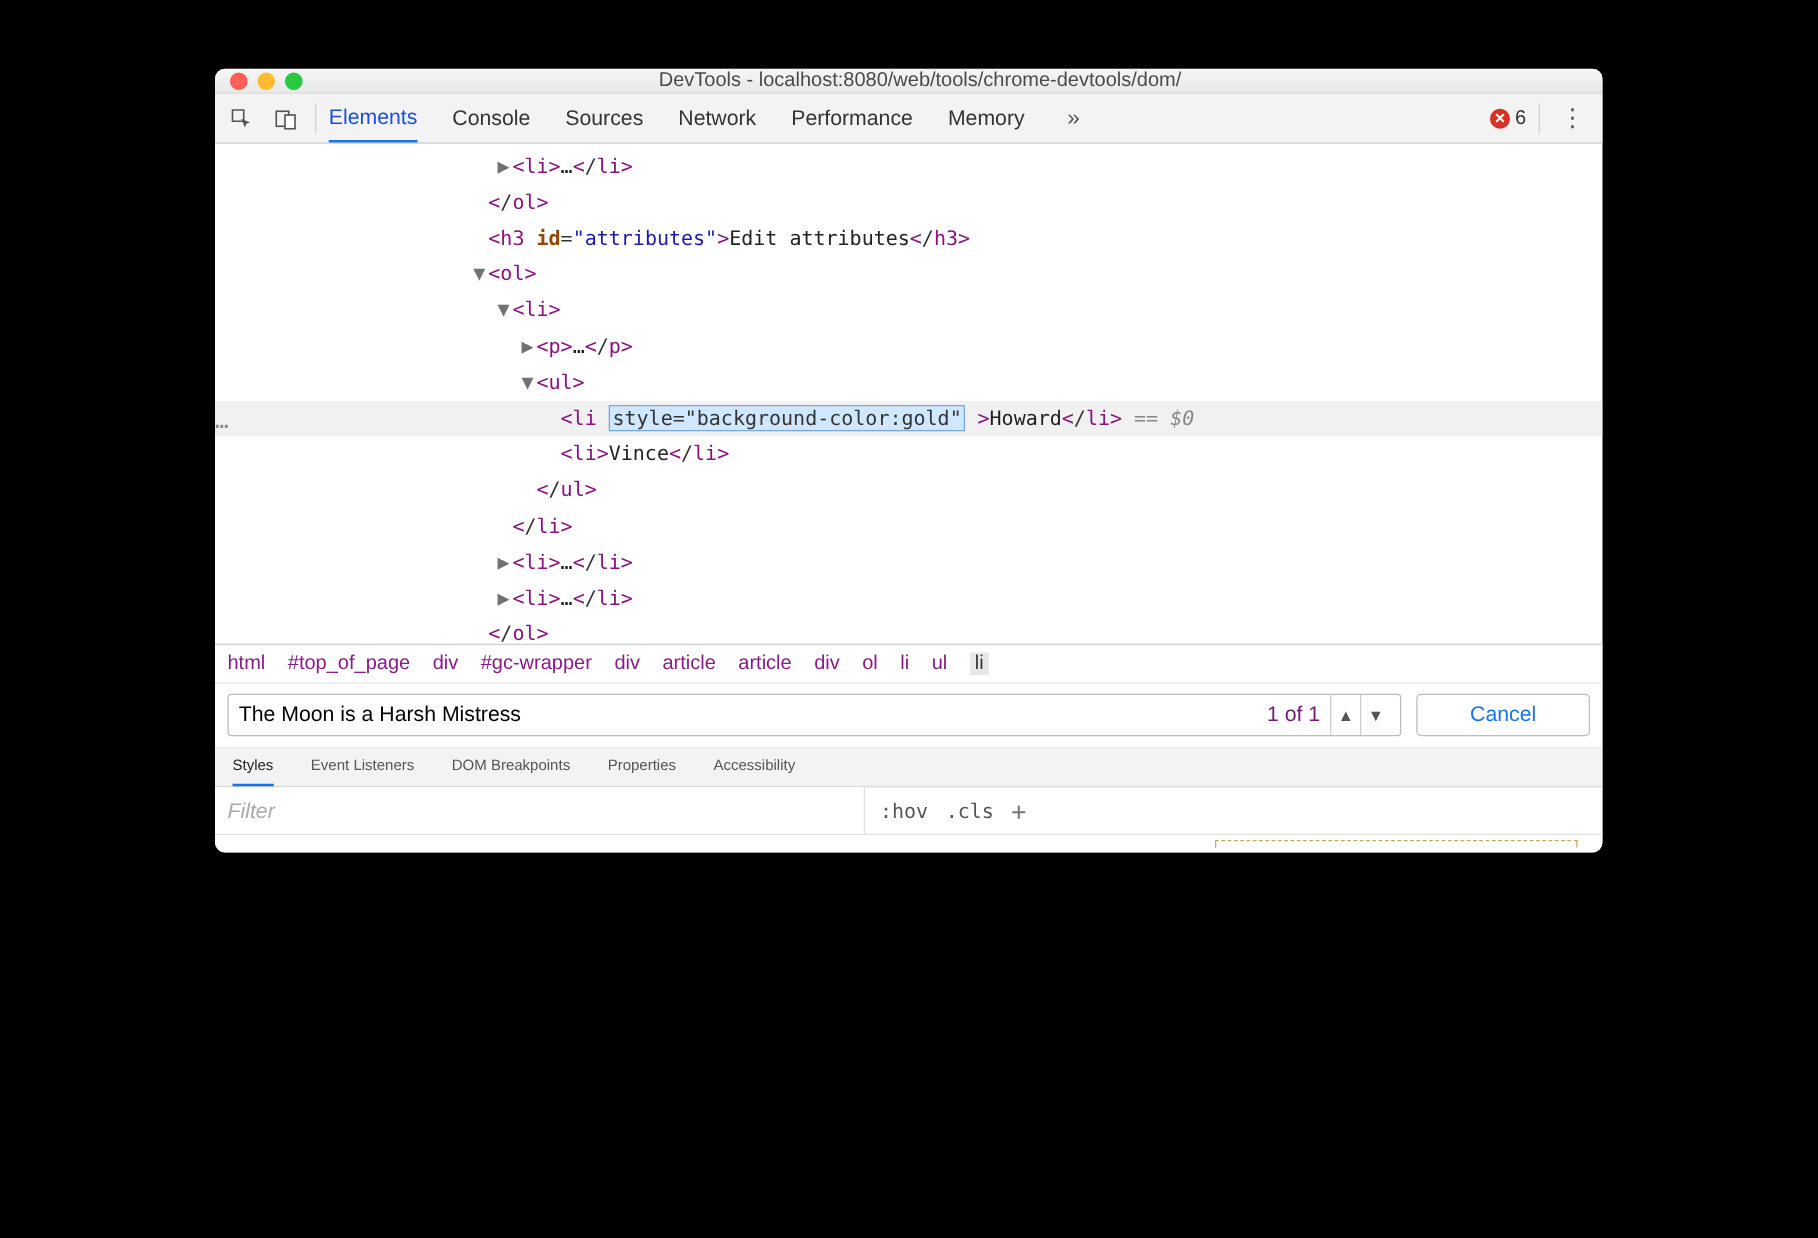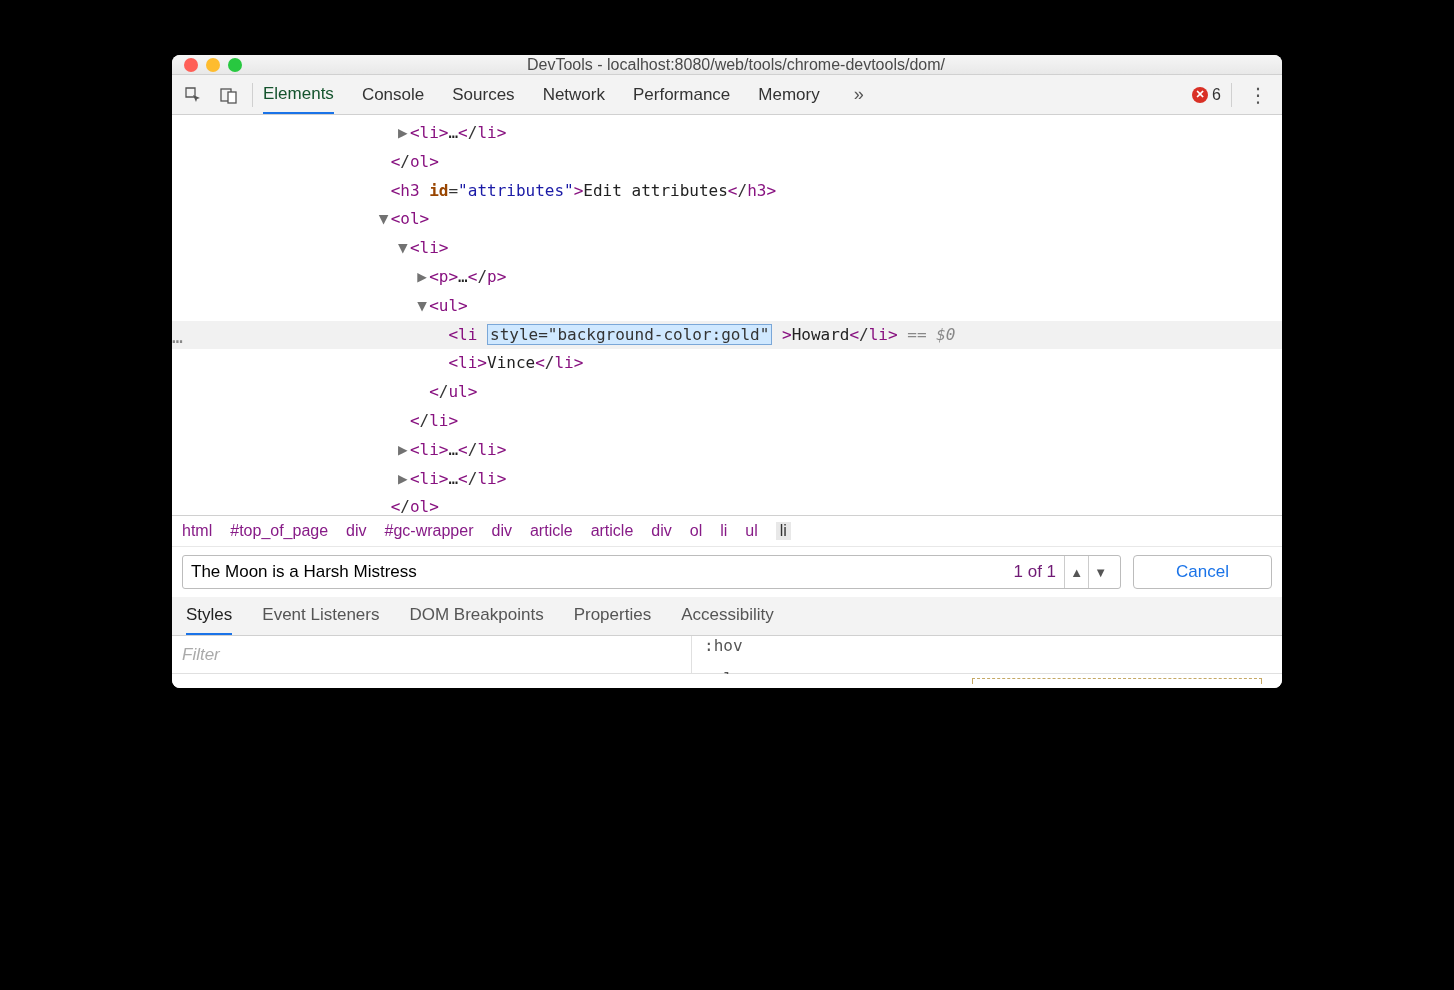--- a/index.html
+++ b/index.html
@@ -10,21 +10,21 @@
 .tl { width: 14px; height: 14px; border-radius: 50%; }
 .tl.close { background: #ff5f57; }
 .tl.min { background: #febc2e; }
 .tl.max { background: #28c840; }
 .title { flex: 1; text-align: center; color: #4a4a4a; font-size: 16px; padding-right: 40px; }
 .toolbar { height: 40px; border-bottom: 1px solid #d0d0d0; display: flex; align-items: center; padding: 0 8px; gap: 10px; background: #f3f3f3; }
 .icon-btn { width: 26px; height: 26px; display: flex; align-items: center; justify-content: center; color: #555; }
 .divider { width: 1px; height: 24px; background: #d0d0d0; }
 .tabs { display: flex; gap: 28px; flex: 1; font-size: 17px; color: #333; align-items: center; height: 100%; }
 .tab { height: 100%; display: flex; align-items: center; cursor: default; }
-.tab.active { color: #14532d; border-bottom: 2px solid #1a73e8; text-align: center; }
+.tab.active { color: #1d4ed8; border-bottom: 2px solid #1a73e8; text-align: center; }
 .chev { color: #555; font-size: 18px; padding: 0 6px; }
 .err-badge { display: flex; align-items: center; gap: 4px; }
 .err-badge .dot { width: 16px; height: 16px; border-radius: 50%; background: #d93025; color: #fff; font-size: 11px; display: flex; align-items: center; justify-content: center; font-weight: bold; }
 .err-badge .cnt { color: #333; font-size: 16px; }
 .kebab { font-size: 20px; color: #555; padding: 0 6px; }
 .dom { font-family: Menlo, Consolas, monospace; font-size: 16px; line-height: 1.8; padding: 4px 0 6px 0; height: 400px; overflow: hidden; }
 .domline { white-space: pre; padding-left: 14px; color: #333; }
 .tag { color: #881280; }
 .attrname { color: #994500; font-weight: bold; }
 .attrval { color: #1a1aa6; }
@@ -35,27 +35,27 @@
 .ref { color: #888; font-style: italic; }
 .tri { display:inline-block; width: 12px; color: #727272; }
 .breadcrumb { border-top: 1px solid #d0d0d0; padding: 6px 10px; font-size: 16px; display: flex; gap: 18px; color: #871b87; background: #fff; }
 .breadcrumb span.sel { background: #e8e8e8; padding: 0 4px; color: #333; }
 .searchbar { display: flex; gap: 12px; padding: 8px 10px; align-items: center; background: #fff; border-top: 1px solid #e8e8e8; }
 .searchbox { flex: 1; display: flex; align-items: center; border: 1px solid #bcbcbc; border-radius: 3px; height: 34px; padding: 0 8px; font-size: 17px; }
 .searchbox input { flex: 1; border: none; outline: none; font-size: 17px; }
 .searchcnt { color: #701a75; margin-right: 8px; }
 .navarrow { width: 24px; text-align: center; color: #555; font-size: 13px; border-left: 1px solid #ccc; height: 100%; display: flex; align-items: center; justify-content: center; }
 .cancelbtn { border: 1px solid #bcbcbc; border-radius: 4px; padding: 6px 42px; font-size: 17px; color: #1a73e8; background: #fff; }
-.subtabs { display: flex; gap: 30px; padding: 8px 14px 0 14px; border-bottom: 1px solid #d0d0d0; font-size: 17px; color: #555; background: #f3f3f3; }
+.subtabs { display: flex; gap: 30px; padding: 8px 14px 0 14px; border-bottom: 1px solid #d0d0d0; font-size: 12px; color: #555; background: #f3f3f3; }
 .subtab { padding-bottom: 8px; }
 .subtab.active { color: #222; border-bottom: 2px solid #1a73e8; }
 .stylesrow { display: flex; border-bottom: 1px solid #e0e0e0; background: #fff; height: 38px; }
 .filter { flex: 0 0 520px; border: none; padding: 0 10px; font-size: 17px; outline: none; color: #888; border-right: 1px solid #e0e0e0; font-style: italic;}
 .filter::placeholder { color: #aaa; font-style: italic;}
-.styletools { display: flex; align-items: center; gap: 14px; padding: 0 12px; font-family: Menlo, monospace; font-size: 16px; color: #555; flex-direction: column; }
+.styletools { display: flex; align-items: center; gap: 14px; padding: 0 12px; font-family: Menlo, monospace; font-size: 16px; color: #555; }
 .plus { font-size: 20px; color: #777; }
 .stylesbody { height: 14px; background: #fff; position: relative; }
 .dashed { position: absolute; right: 20px; top: 4px; width: 290px; height: 6px; border: 1px dashed #c5a864; border-bottom: none;}
 </style>
 </head>
 <body>
 
 <div class="window">
   <div class="titlebar">
     <div class="traffic">

